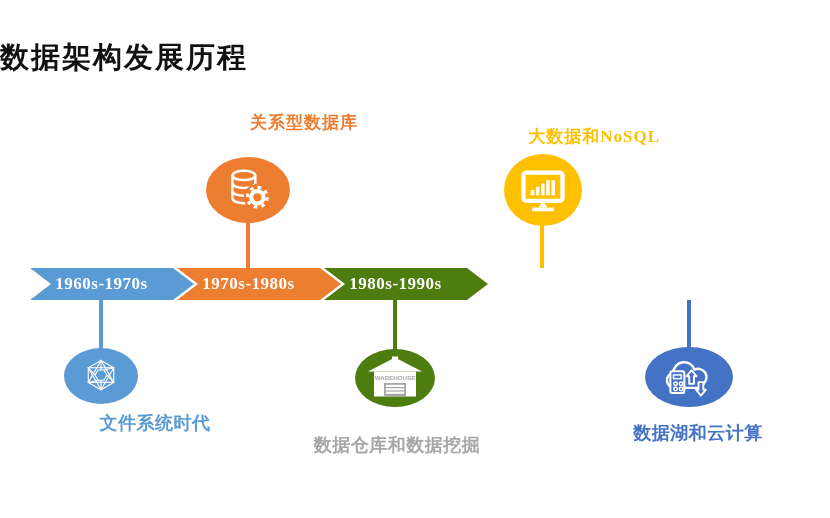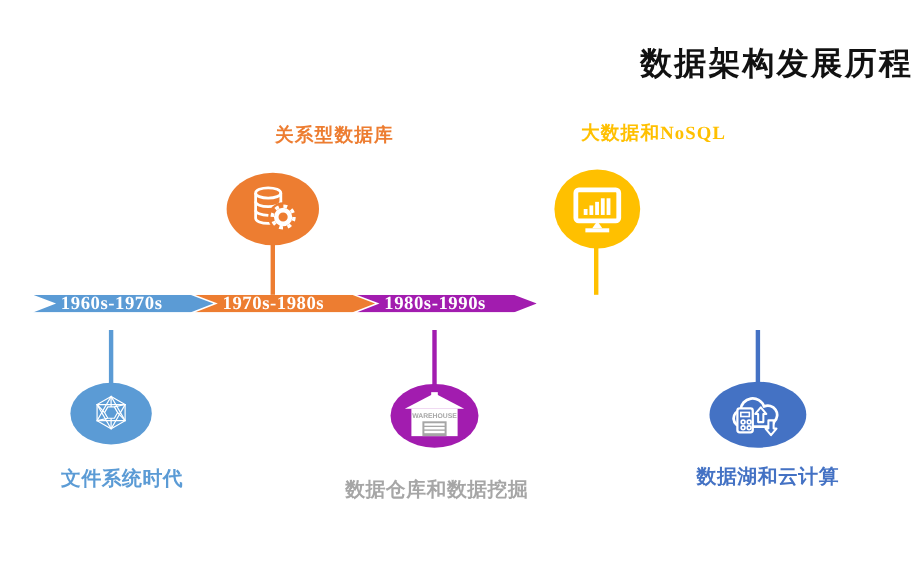--- a/index.html
+++ b/index.html
@@ -2,47 +2,47 @@
 <html><head>
 <meta charset="utf-8">
 <style>
   html,body{margin:0;padding:0;background:#fff;}
   .canvas{
     position:relative;width:830px;height:518px;background:#fff;overflow:hidden;
     font-family:"Liberation Serif","DejaVu Serif",serif;
   }
   .title{
     position:absolute;top:38px;left:0;width:100%;margin:0;
-    text-align:right;font-size:29px;font-weight:bold;color:#111;
+    text-align:left;font-size:29px;font-weight:bold;color:#111;
     letter-spacing:2px;
   }
   .callout-label{
     position:absolute;width:220px;text-align:right;font-weight:bold;
     font-size:17px;line-height:21px;letter-spacing:1px;
   }
   .c-orange-t{color:#ED7D31;}
-  .c-gold-t{color:#FFC000;}
+  .c-gold-t{color:#FFC000;margin-top:16px;}
   .c-blue-t{color:#5B9BD5;}
   .c-gray-t{color:#A6A6A6;}
   .c-dkblue-t{color:#4472C4;}
   .connector{position:absolute;width:4px;}
   .bg-blue{background:#5B9BD5;}
   .bg-orange{background:#ED7D31;}
-  .bg-gray{background:#a21caf;}
+  .bg-gray{background:#4d7c0f;}
   .bg-gold{background:#FFC000;}
   .bg-dkblue{background:#4472C4;}
   .bubble{
     position:absolute;border-radius:50%;
     display:flex;align-items:center;justify-content:center;
   }
   .timeline{
     position:absolute;left:30px;top:268px;display:flex;
   }
   .arrow{
-    width:164px;height:16px;flex:0 0 auto;
+    width:164px;height:32px;flex:0 0 auto;
     clip-path:polygon(0 0, calc(100% - 21px) 0, 100% 50%, calc(100% - 21px) 100%, 0 100%, 21px 50%);
     display:flex;align-items:center;justify-content:center;
     color:#fff;font-size:17px;font-weight:bold;letter-spacing:0.5px;
     padding-right:21px;box-sizing:border-box;
   }
   .arrow + .arrow{margin-left:-17px;}
   .bottom-label{
     position:absolute;width:220px;text-align:center;font-weight:bold;
     font-size:18px;line-height:23px;letter-spacing:0.5px;
   }
@@ -141,19 +141,19 @@
         <circle cx="15" cy="28.5" r="1.7"></circle>
           <circle cx="20.3" cy="28.5" r="1.7"></circle>
         <circle cx="15" cy="33.5" r="1.7"></circle>
           <circle cx="20.3" cy="33.5" r="1.7"></circle>
       </g>
       <path d="M30.5 15.5 l 4.8 5.8 h -2.5 v 7.2 h -4.6 v -7.2 h -2.5 z" fill="#4472C4" stroke="#fff" stroke-width="1.8" stroke-linejoin="round"></path>
       <path d="M39.5 40 l 4.8 -5.8 h -2.5 v -7.2 h -4.6 v 7.2 h -2.5 z" fill="#4472C4" stroke="#fff" stroke-width="1.8" stroke-linejoin="round"></path>
     </svg>
   </div>
 
-  <div class="bottom-label c-blue-t" style="left:1px;top:424px;">
+  <div class="bottom-label c-blue-t" style="left:1px;top:412px;padding-left:44px;">
     <div>文件系统时代</div>
   </div>
   <div class="bottom-label c-dkblue-t" style="left:588px;top:422px;">数据湖和云计算</div>
   <div class="bottom-label c-gray-t" style="left:287px;top:434px;">数据仓库和数据挖掘</div>
 
 </div>
 
 </body></html>

